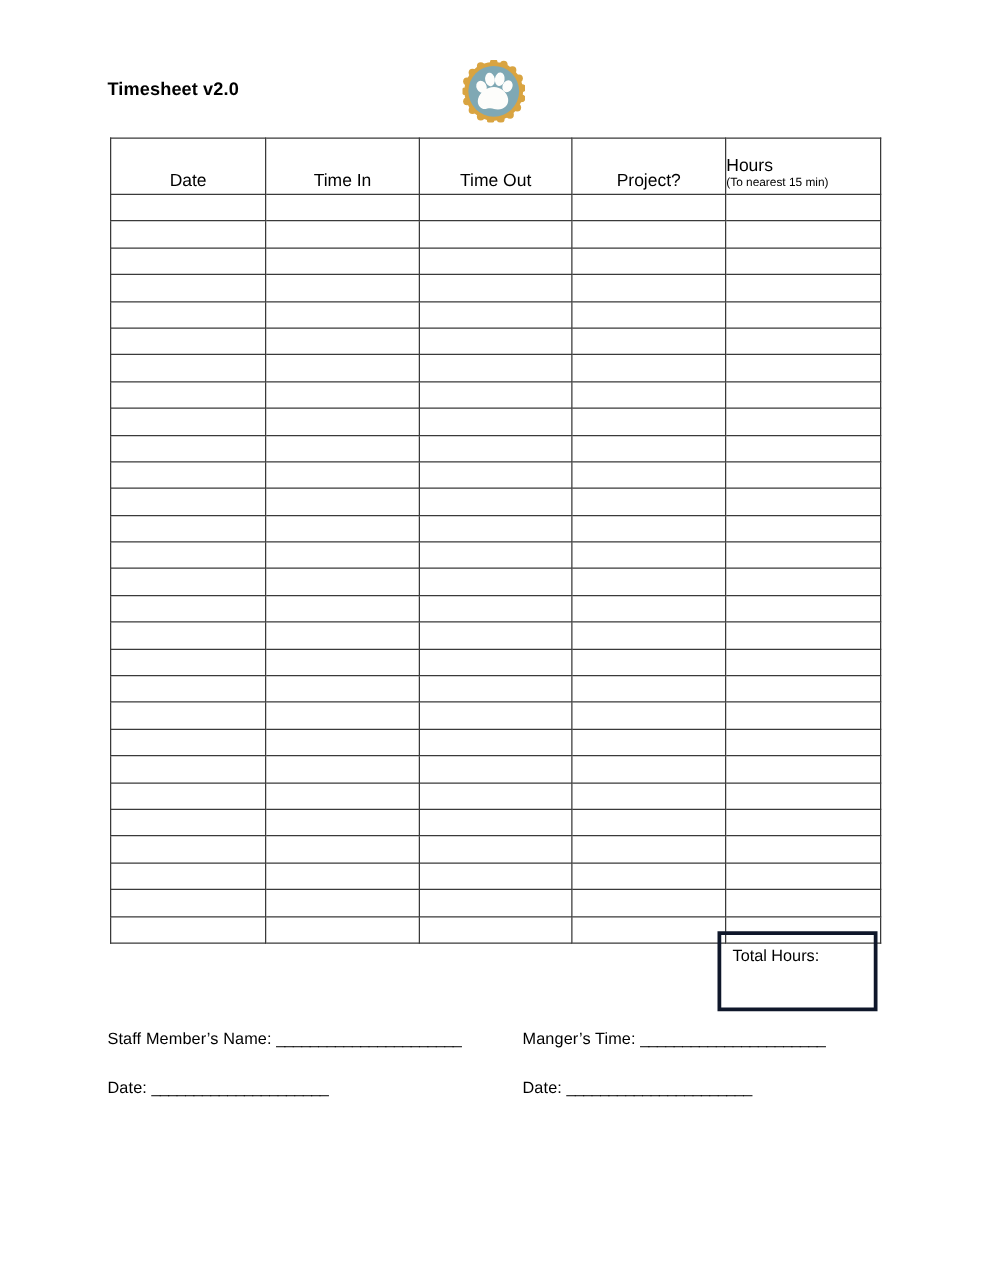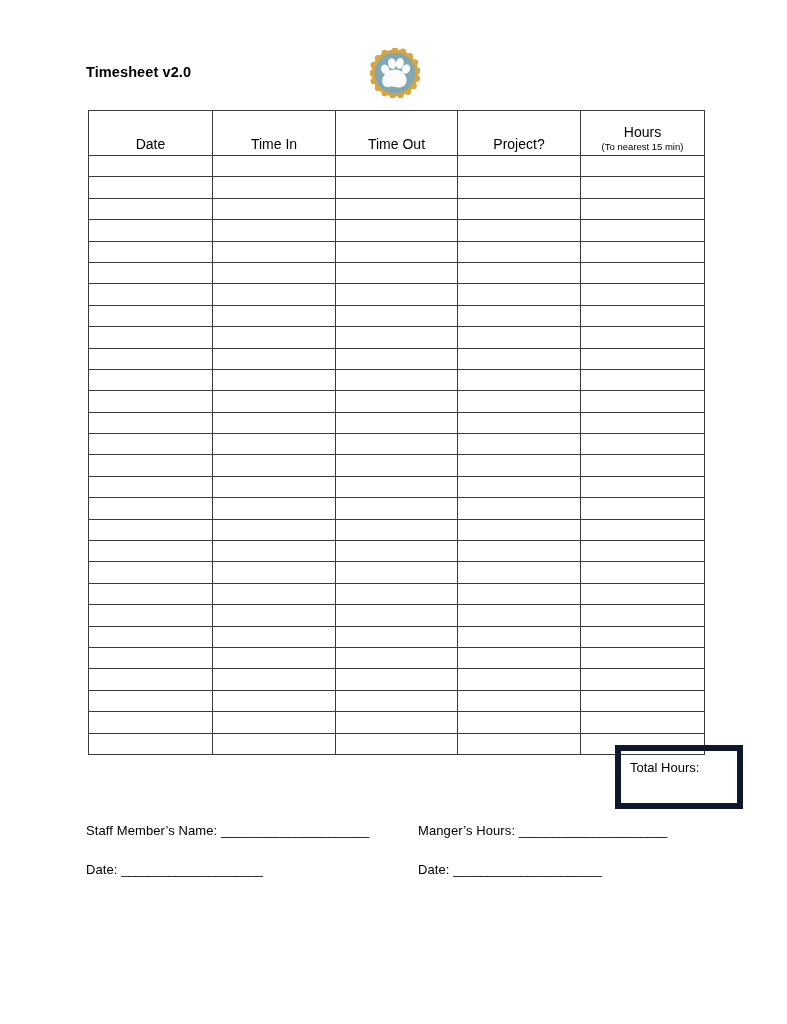--- a/index.html
+++ b/index.html
@@ -74,43 +74,42 @@
   .col-hours   { width: 124px; }
 
   .hdr-main {
     font-size: 14px;
     font-weight: 400;
     line-height: 1.15;
     display: block;
   }
   .hdr-hours-wrap {
     display: block;
-    text-align: center;
+    text-align: left;
     line-height: 1.1;
   }
   .hdr-sub {
     display: block;
     font-size: 9.5px;
     line-height: 1.2;
     margin-top: 1px;
   }
   .sheet-table tbody td {
     height: 20.4px;
   }
 
   
   .total-box {
     position: absolute;
     left: 574px;
     top: 745px;
     width: 128px;
     height: 64px;
-    border: 6px solid #0f172a;
+    border: 3px solid #0f172a;
     box-sizing: border-box;
-    margin-left: 41px;
   }
   .total-label {
     position: absolute;
     left: 9px;
     top: 9px;
     font-size: 13px;
     white-space: nowrap;
   }
 
   
@@ -418,21 +417,21 @@
   </div>
 
   <div class="footer">
 
     <div class="footer-row">
       <div class="field left">
         <span class="field-label">Staff Member’s Name:</span>
         <span class="blank">______________________</span>
       </div>
       <div class="field right">
-        <span class="field-label">Manger’s Hours:</span>
+        <span class="field-label">Manger’s Time:</span>
         <span class="blank">______________________</span>
       </div>
     </div>
 
 
     <div class="footer-row">
       <div class="field left">
         <span class="field-label">Date:</span>
         <span class="blank">_____________________</span>
       </div>

